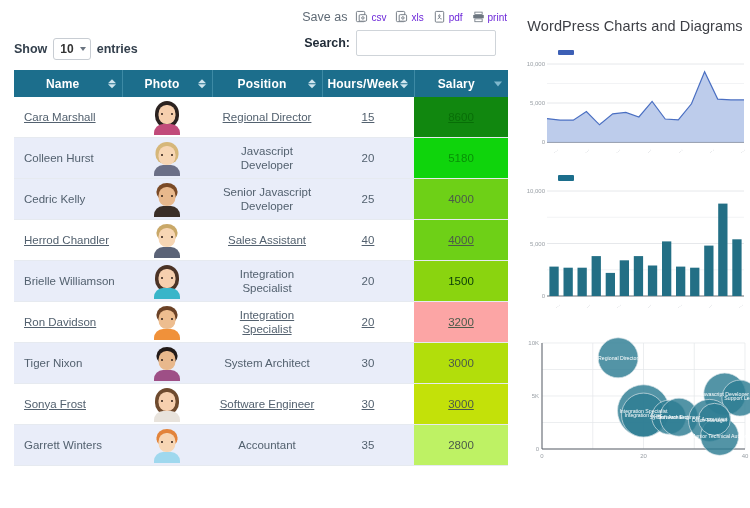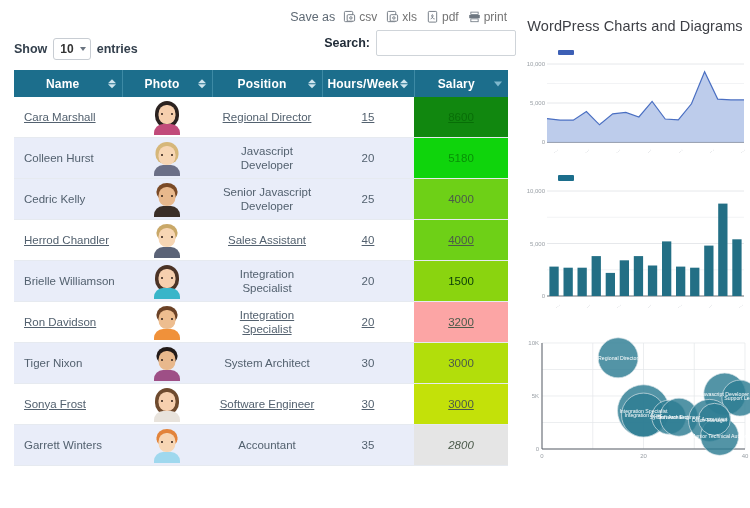--- a/index.html
+++ b/index.html
@@ -18,21 +18,21 @@
     padding: 6px 10px 0 14px;
   }
 
   
   .export-bar {
     display: flex; align-items: center; gap: 6px;
     height: 22px; font-size: 12.5px; color: #5a6470; justify-content: flex-end;
   }
   .export-label { color:#5f6a75; font-size:12.5px; margin-right:2px; }
   .export-item { display:flex; align-items:center; gap:3px; cursor:pointer; margin-right:3px;}
-  .export-item .etxt { color:#737373; font-size:12px; }
+  .export-item .etxt { color:#6d28d9; font-size:10px; }
   .eicon { width:13px; height:14px; display:block; }
 
   
   .show-row {
     display:flex; align-items:center; gap:6px;
     margin-top:10px; font-size:12.5px; color:#34404d; font-weight:bold;
   }
   .show-select {
     border:1px solid #c8cdd3; border-radius:3px; background:#fff;
     height:22px; padding:0 16px 0 6px; font-size:12px; color:#333;
@@ -41,21 +41,21 @@
   }
   .show-select .caret {
     position:absolute; right:4px; top:50%; margin-top:-2px;
     width:0;height:0;border-left:3.5px solid transparent;border-right:3.5px solid transparent;
     border-top:4px solid #6a7480;
   }
   .show-entries-text { font-weight:bold; color:#34404d; }
 
   
   .search-wrap {
-    position:absolute; right:4px; top:30px;
+    position:absolute; right:24px; top:30px;
     display:flex; align-items:center; gap:6px;
   }
   .search-label { font-size:12.5px; font-weight:bold; color:#1f2a36; }
   .search-input {
     width:140px; height:26px; border:1px solid #cfd4d9; border-radius:2px;
     background:#fff; font-size:12px; padding:0 6px;
     font-family:"Liberation Sans", sans-serif; outline:none; color:#333;
   }
 
   
@@ -349,21 +349,21 @@
                 <div class="avatar">
                   <div class="av-hair" style="top:2px;width:21px;height:17px;background:#e2833a;border-radius:50% 50% 40% 40%;"></div>
                   <div class="av-face" style="top:6px;width:17px;height:19px;background:#f7d6b4;z-index:2;"></div>
                   <div class="av-eye" style="left:11px;top:14px;z-index:3;"></div>
                   <div class="av-eye" style="left:21px;top:14px;z-index:3;"></div>
                   <div class="av-body" style="width:26px;height:11px;background:#9fd8ee;z-index:1;"></div>
                 </div>
               </td>
               <td>Accountant</td>
               <td>35</td>
-              <td class="c-salary" style="background: #e5e5e5; font-style: italic;">2800</td>
+              <td class="c-salary" style="background: #bef264;">2800</td>
             </tr>
           </tbody>
       </table>
     </div>
   </div>
 
   <div id="right-panel">
     <div class="wp-title">WordPress Charts and Diagrams</div>
 
     <div class="chart-box" style="height:135px;">

